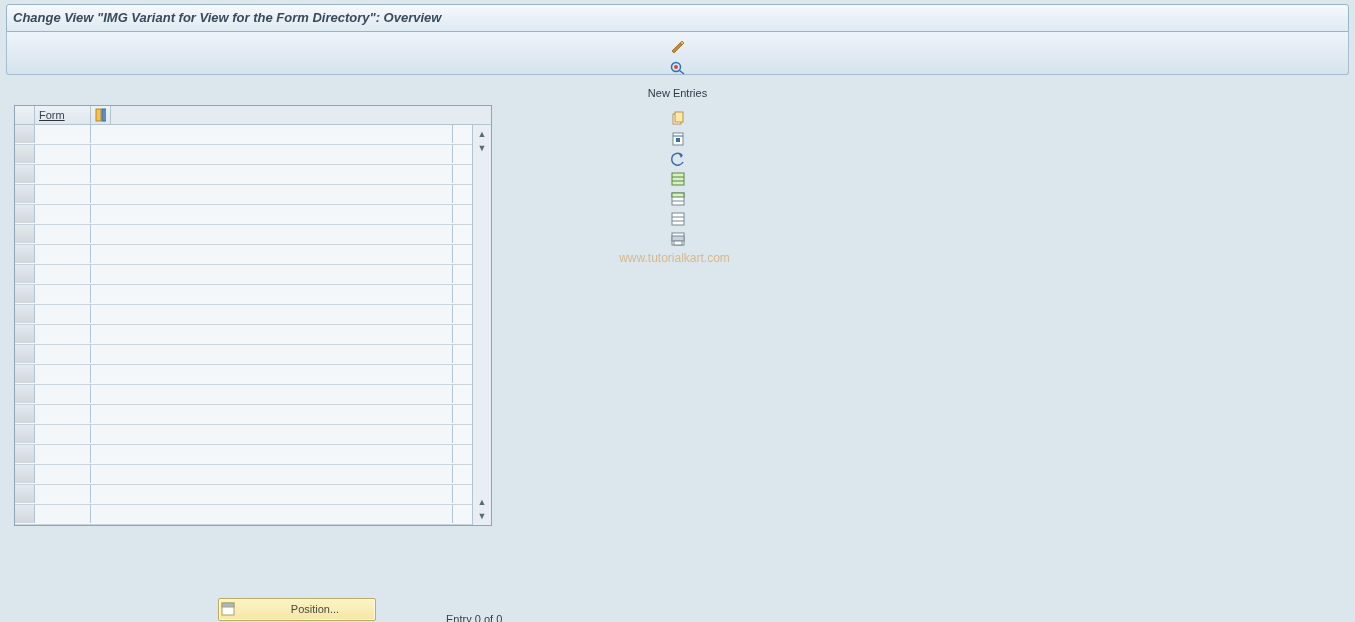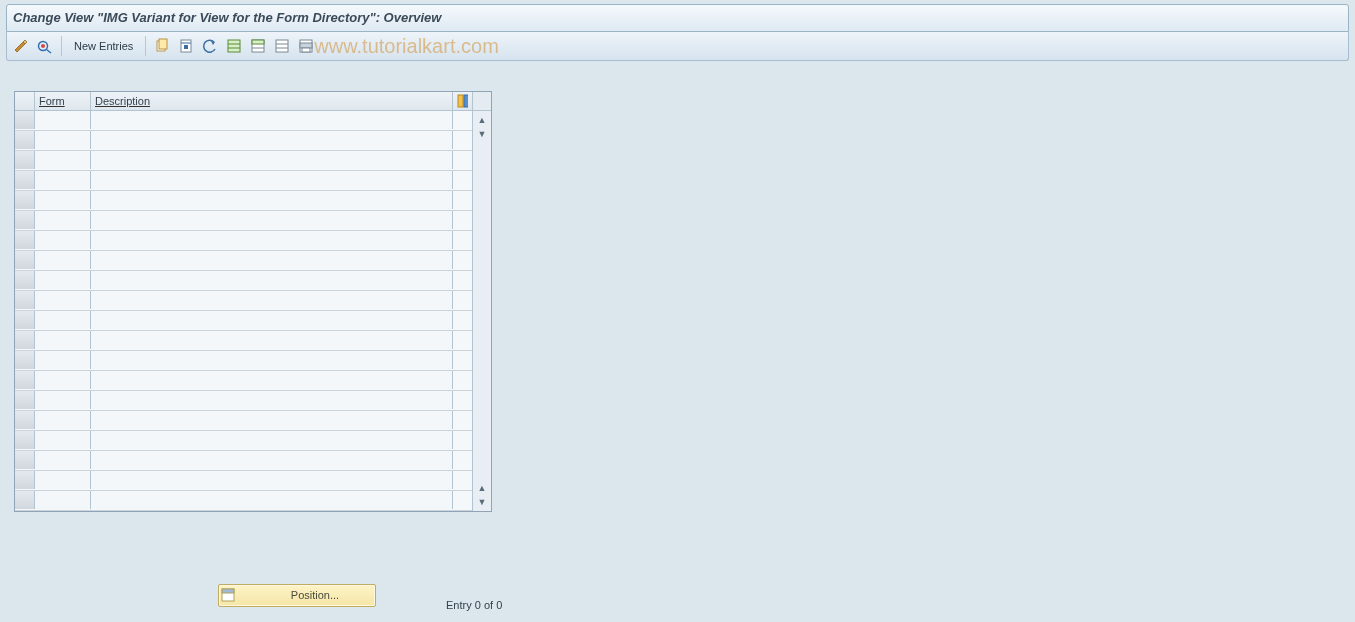--- a/index.html
+++ b/index.html
@@ -30,22 +30,23 @@
   
   .toolbar {
     background: linear-gradient(#eef4f9, #d6e3ee);
     border: 1px solid #a7bdcf;
     border-top: none;
     border-radius: 0 0 3px 3px;
     height: 28px;
     margin: 0 6px;
     display: flex;
     align-items: center;
-    padding: 0 4px;
+    padding: 7px 4px;
     gap: 4px;
+    flex-direction: column;
   }
   .toolbar .icon-btn {
     width: 20px;
     height: 20px;
     display: inline-flex;
     align-items: center;
     justify-content: center;
     border-radius: 2px;
   }
   .toolbar .text-btn {
@@ -57,21 +58,21 @@
   }
   .toolbar .sep {
     width: 1px;
     height: 20px;
     background: #b5c6d4;
     margin: 0 2px;
   }
   .watermark {
     color: #d49a4a;
     opacity: 0.6;
-    font-size: 20px;
+    font-size: 12px;
     margin-left: -6px;
     pointer-events: none;
   }
 
   
   .content {
     position: relative;
     margin: 8px;
     height: 560px;
   }
@@ -253,21 +254,20 @@
   </span>
   <span class="watermark">www.tutorialkart.com</span>
 </div>
 
 <div class="content">
 
   <div class="table-wrap">
     <div class="table-head">
       <div class="th col-sel"></div>
       <div class="th col-form">Form</div>
-      <div class="th col-desc">Description</div>
       <div class="th col-cfg">
         <svg width="14" height="14">
             <rect x="1" y="1" width="5" height="12" fill="#f2c14e" stroke="#b88a1f"></rect>
             <rect x="7" y="1" width="5" height="12" fill="#5a8ecb" stroke="#2e6fb0"></rect>
           </svg>
       </div>
     </div>
     <div class="table-body" id="tbody" style="height: 400px;">
 
       <div class="row">

